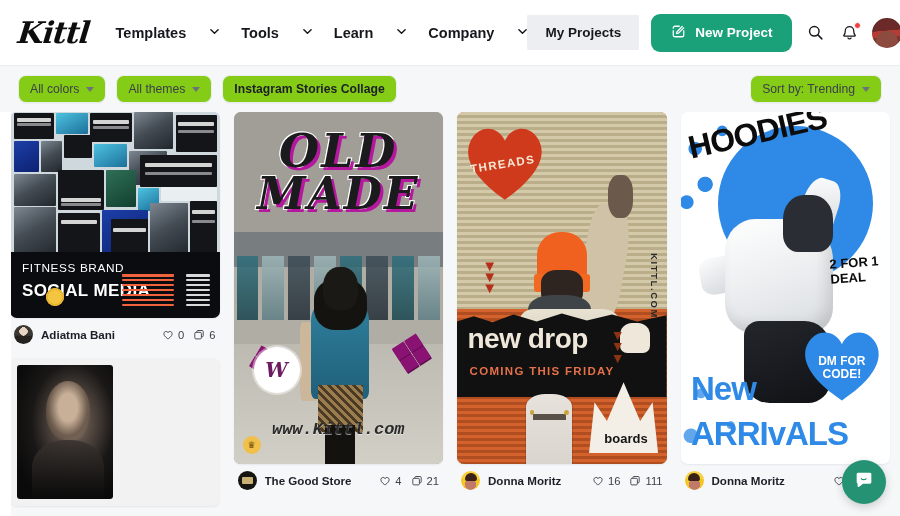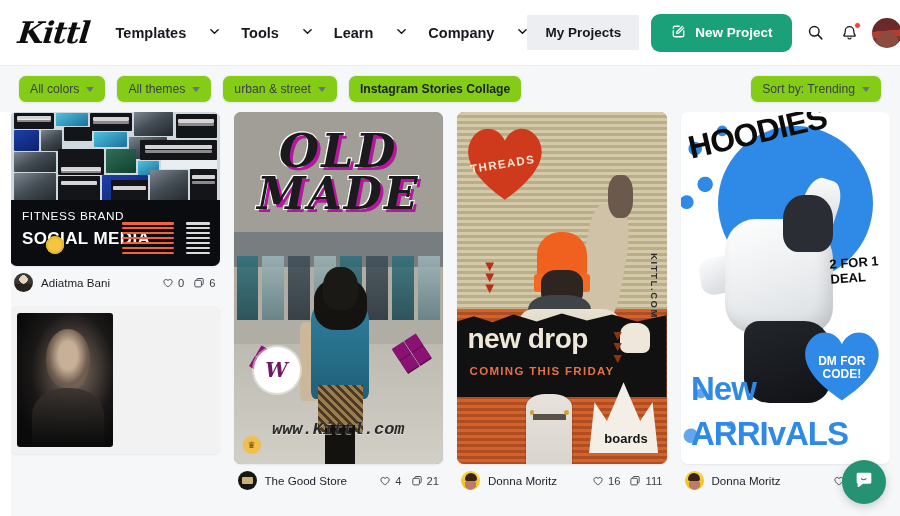--- a/index.html
+++ b/index.html
@@ -77,34 +77,34 @@
     padding: 0 10px; display: flex; gap: 14px; overflow: hidden; z-index: 10;
   }
   .col { flex: 1; display: flex; flex-direction: column; gap: 14px; min-width: 0; }
   .card { width: 100%; display: flex; flex-direction: column; }
   .thumb {
     width: 100%; border-radius: 7px; overflow: hidden; position: relative;
     background: #ddd; box-shadow: 0 1px 2px rgba(16,24,40,.07);
   }
   .meta { display: flex; align-items: center; padding: 7px 4px 0 4px; }
   .meta-avatar { width: 19px; height: 19px; border-radius: 50%; margin-right: 8px; flex: none; overflow: hidden; position: relative; }
-  .meta-name { font-size: 11.6px; font-weight: 400; color: #1c1f26; white-space: nowrap; overflow: hidden; text-overflow: ellipsis; }
+  .meta-name { font-size: 11.6px; font-weight: 700; color: #1c1f26; white-space: nowrap; overflow: hidden; text-overflow: ellipsis; }
   .meta-stats { margin-left: auto; display: flex; align-items: center; gap: 9px; }
   .stat { display: flex; align-items: center; gap: 4px; font-size: 11.2px; color: #3c4048; }
   .stat svg { display: block; }
 
   
   .av-adiatma { background: radial-gradient(circle at 50% 34%, #e8d4c2 0 26%, rgba(232,212,194,0) 27%), linear-gradient(180deg,#3b3733 0 55%, #24211f 56% 100%); }
   .av-goodstore { background: #17150f; }
   .av-goodstore::after { content:""; position:absolute; left:4px; top:6px; width:11px; height:7px; background:#c9b173; border-radius:1px; }
   .av-donna { background: radial-gradient(circle at 50% 70%, #c17a6a 0 34%, rgba(193,122,106,0) 35%), linear-gradient(180deg,#f7d03c 0 40%, #f3c623 41% 100%); }
   .av-donna::after { content:""; position:absolute; left:3.5px; top:2px; width:12px; height:8px; background:#3a2218; border-radius:6px 6px 2px 2px; }
 
   
-  .t1 { height: 154px; background: #c4b5fd; }
+  .t1 { height: 206px; background: #c4b5fd; }
   .t1 .collage { position:absolute; inset:0 0 62px 0; overflow:hidden; background:#cfd9dd; }
   .t1 .tile { position: absolute; border-radius: 1px; background: #141518; overflow: hidden; }
   .t1 .tile .bar { position: absolute; left: 7%; right: 7%; height: 4px; background: rgba(255,255,255,.82); border-radius: 1px; }
   .t1 .tile .bar.b2 { background: rgba(255,255,255,.5); height: 3px; }
   .t1 .ph { background: linear-gradient(150deg,#7e8892 0%, #454d55 45%, #20262b 100%); }
   .t1 .cy { background: linear-gradient(150deg,#4ec3e0 0%, #1c6f9a 100%); }
   .t1 .bl { background: linear-gradient(150deg,#1c3fa8 0%, #0d2170 100%); }
   .t1 .gn { background: linear-gradient(150deg,#2f6f58 0%, #11402f 100%); }
   .t1 .wh { background: #e9eef1; }
   .t1 .footer {
@@ -389,24 +389,20 @@
     </div>
   </div>
 
   <div class="filterbar">
     <div class="chip">
       <span>All colors</span>
       <span class="caret"></span>
     </div>
     <div class="chip">
       <span>All themes</span>
-      <span class="caret"></span>
-    </div>
-    <div class="chip">
-      <span>urban &amp; street</span>
       <span class="caret"></span>
     </div>
     <div class="chip strong">Instagram Stories Collage</div>
     <div class="chip sort-chip">
       <span>Sort by: Trending</span>
       <span class="caret"></span>
     </div>
   </div>
 
   <div class="scroll-strip"></div>

